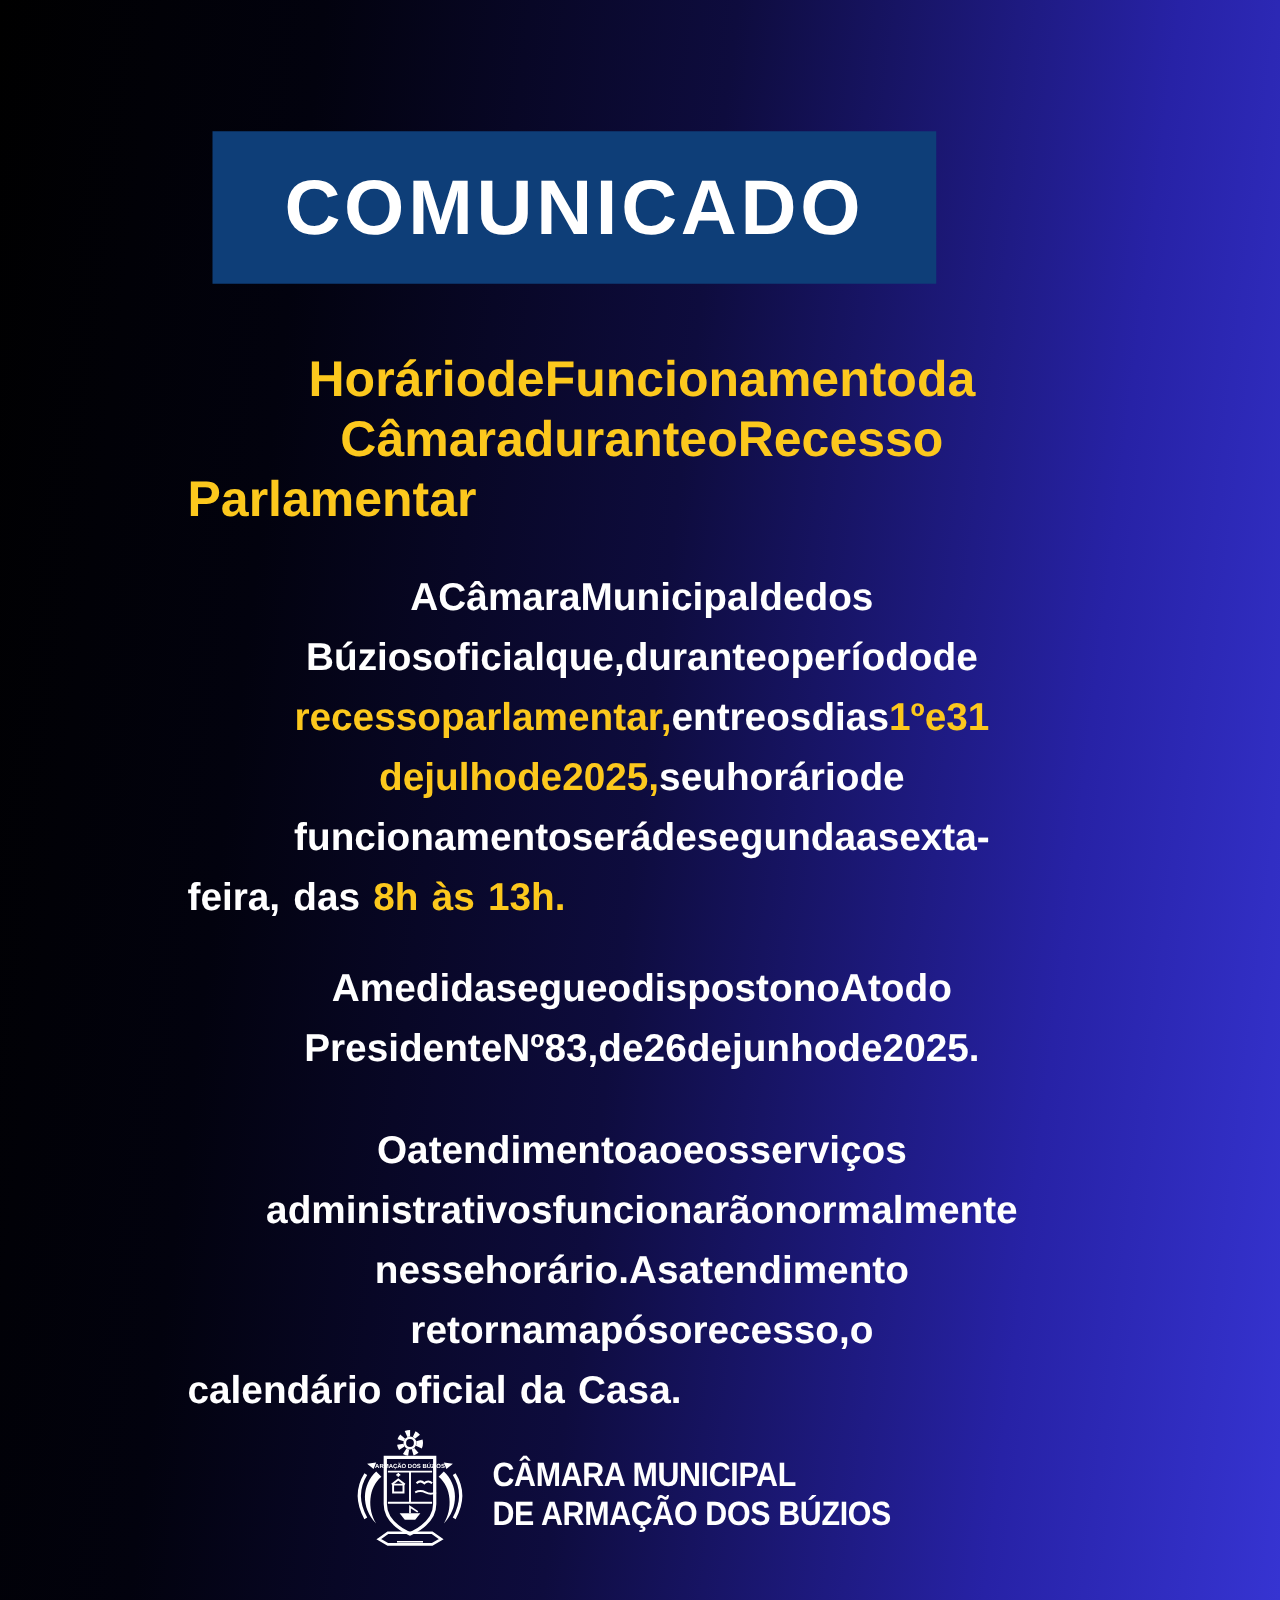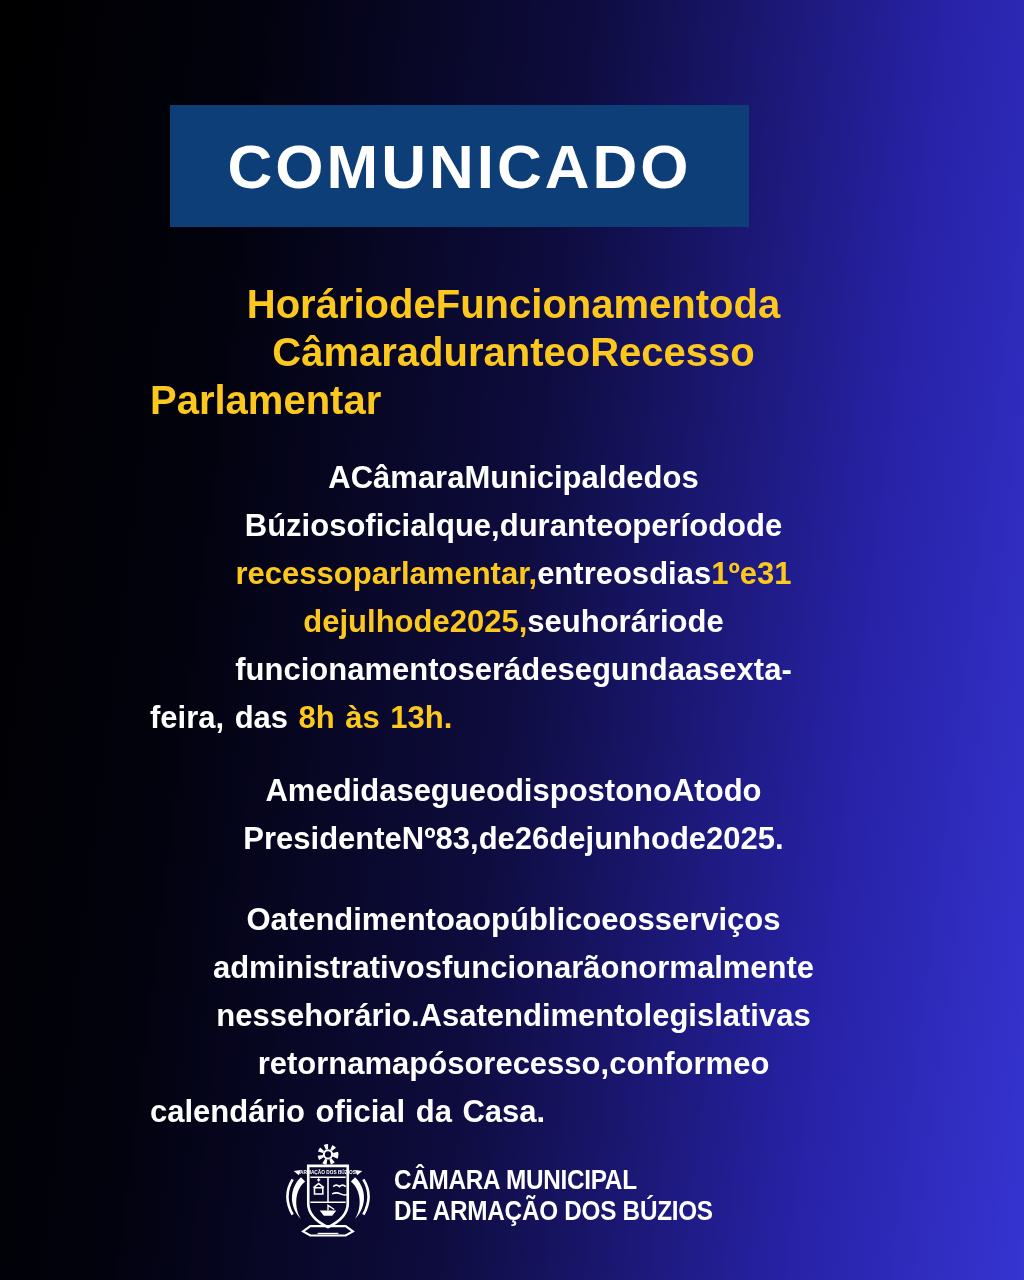--- a/index.html
+++ b/index.html
@@ -148,43 +148,40 @@
         <span>junho</span>
         <span>de</span>
         <span>2025.</span>
       </div>
     </div>
   <div class="para p3 block">
       <div class="line">
         <span>O</span>
         <span>atendimento</span>
         <span>ao</span>
-        <span>público</span>
         <span>e</span>
         <span>os</span>
         <span>serviços</span>
       </div>
       <div class="line">
         <span>administrativos</span>
         <span>funcionarão</span>
         <span>normalmente</span>
       </div>
       <div class="line">
         <span>nesse</span>
         <span>horário.</span>
         <span>As</span>
         <span>atendimento</span>
-        <span>legislativas</span>
       </div>
       <div class="line">
         <span>retornam</span>
         <span>após</span>
         <span>o</span>
         <span>recesso,</span>
-        <span>conforme</span>
         <span>o</span>
       </div>
       <div class="line last">
         <span>calendário</span>
         <span>oficial</span>
         <span>da</span>
         <span>Casa.</span>
       </div>
     </div>
 </div>

